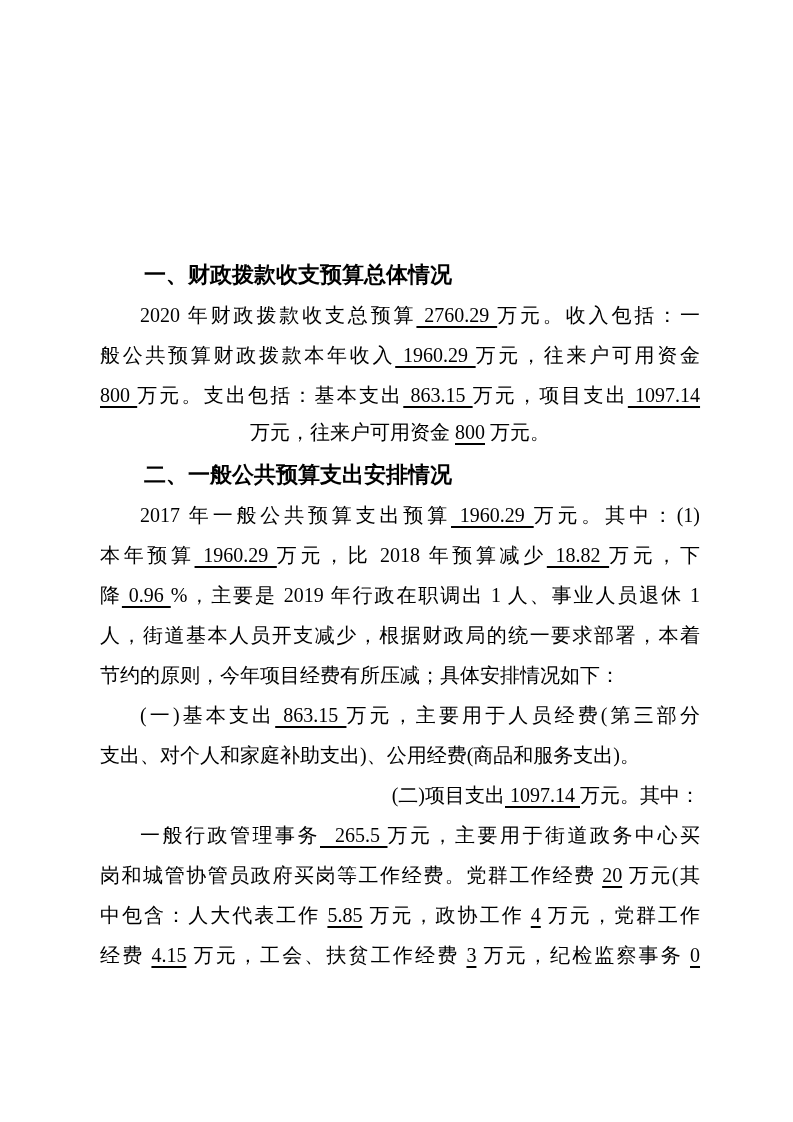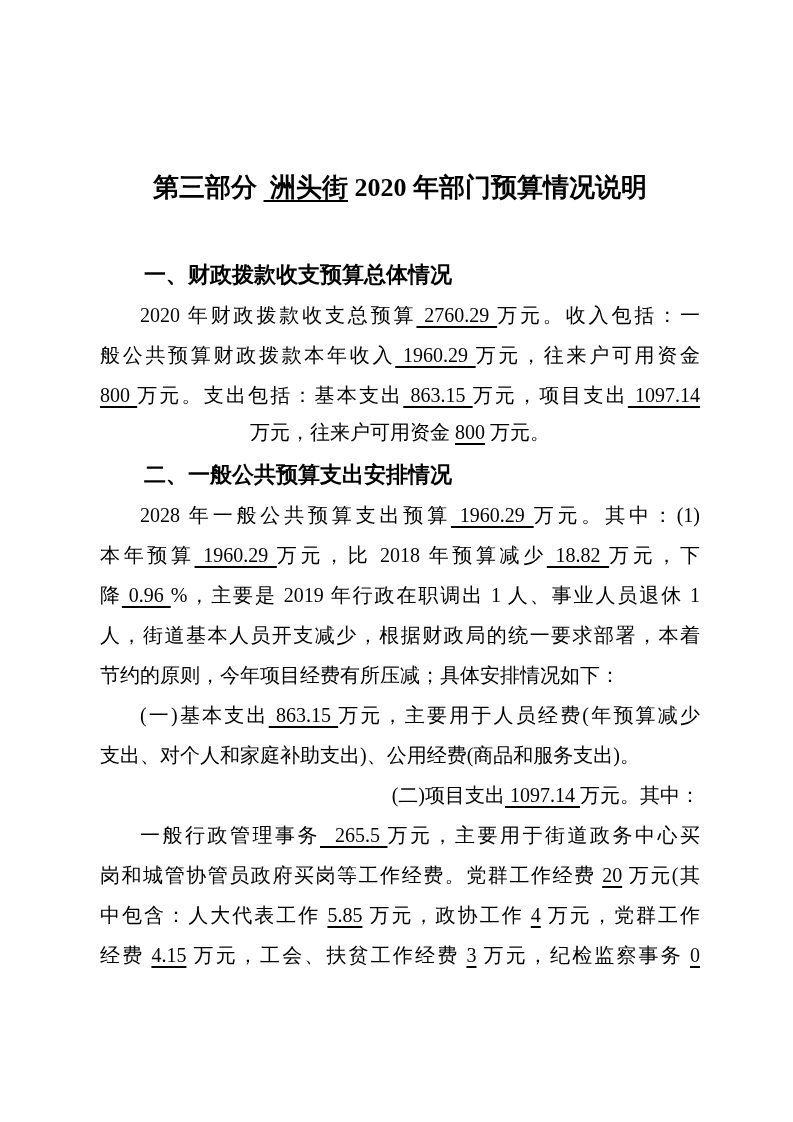--- a/index.html
+++ b/index.html
@@ -40,34 +40,33 @@
     left:100px;width:600px;top:1075px;
     height:40px;line-height:40px;
     font-size:20px;
     text-align:center;
   }
 </style>
 </head>
 <body>
 
 <div class="page">
-  <div class="doc-title" id="doc-title"><span>第三部分 </span><span class="u">&nbsp;洲头街</span><span> 2020 年部门预算情况说明</span></div>
   <div id="doc-body">
       <div class="line heading indent" style="top: 255px;"><span>一、财政拨款收支预算总体情况</span></div>
       <div class="line indent just" style="top: 295px;"><span>2020 年财政拨款收支总预算</span><span class="u">&nbsp;2760.29&nbsp;</span><span>万元。收入包括：一</span></div>
       <div class="line just" style="top: 335px;"><span>般公共预算财政拨款本年收入</span><span class="u">&nbsp;1960.29&nbsp;</span><span>万元，往来户可用资金</span></div>
       <div class="line just" style="top: 375px;"><span class="u">800&nbsp;</span><span>万元。支出包括：基本支出</span><span class="u">&nbsp;863.15&nbsp;</span><span>万元，项目支出</span><span class="u">&nbsp;1097.14</span></div>
       <div class="line" style="top: 412px; text-align: center;"><span>万元，往来户可用资金 </span><span class="u">800</span><span> 万元。</span></div>
       <div class="line heading indent" style="top: 455px;"><span>二、一般公共预算支出安排情况</span></div>
-      <div class="line indent just" style="top: 495px;"><span>2028 年一般公共预算支出预算</span><span class="u">&nbsp;1960.29&nbsp;</span><span>万元。其中：(1)</span></div>
+      <div class="line indent just" style="top: 495px;"><span>2017 年一般公共预算支出预算</span><span class="u">&nbsp;1960.29&nbsp;</span><span>万元。其中：(1)</span></div>
       <div class="line just" style="top: 535px;"><span>本年预算</span><span class="u">&nbsp;1960.29&nbsp;</span><span>万元，比 2018 年预算减少</span><span class="u">&nbsp;18.82&nbsp;</span><span>万元，下</span></div>
       <div class="line just" style="top: 575px;"><span>降</span><span class="u">&nbsp;0.96&nbsp;</span><span>%，主要是 2019 年行政在职调出 1 人、事业人员退休 1</span></div>
       <div class="line just" style="top: 615px;"><span>人，街道基本人员开支减少，根据财政局的统一要求部署，本着</span></div>
       <div class="line" style="top: 655px;"><span>节约的原则，今年项目经费有所压减；具体安排情况如下：</span></div>
-      <div class="line indent just" style="top: 695px;"><span>(一)基本支出</span><span class="u">&nbsp;863.15&nbsp;</span><span>万元，主要用于人员经费(年预算减少</span></div>
+      <div class="line indent just" style="top: 695px;"><span>(一)基本支出</span><span class="u">&nbsp;863.15&nbsp;</span><span>万元，主要用于人员经费(第三部分</span></div>
       <div class="line" style="top: 735px;"><span>支出、对个人和家庭补助支出)、公用经费(商品和服务支出)。</span></div>
       <div class="line indent" style="top: 775px; text-align: right;"><span>(二)项目支出</span><span class="u">&nbsp;1097.14&nbsp;</span><span>万元。其中：</span></div>
       <div class="line indent just" style="top: 815px;"><span>一般行政管理事务</span><span class="u">&nbsp;&nbsp;265.5&nbsp;</span><span>万元，主要用于街道政务中心买</span></div>
       <div class="line just" style="top: 855px;"><span>岗和城管协管员政府买岗等工作经费。党群工作经费 </span><span class="u">20</span><span> 万元(其</span></div>
       <div class="line just" style="top: 895px;"><span>中包含：人大代表工作 </span><span class="u">5.85</span><span> 万元，政协工作 </span><span class="u">4</span><span> 万元，党群工作</span></div>
       <div class="line just" style="top: 935px;"><span>经费 </span><span class="u">4.15</span><span> 万元，工会、扶贫工作经费 </span><span class="u">3</span><span> 万元，纪检监察事务 </span><span class="u">0</span></div>
     </div>
 </div>
 
 </body></html>

